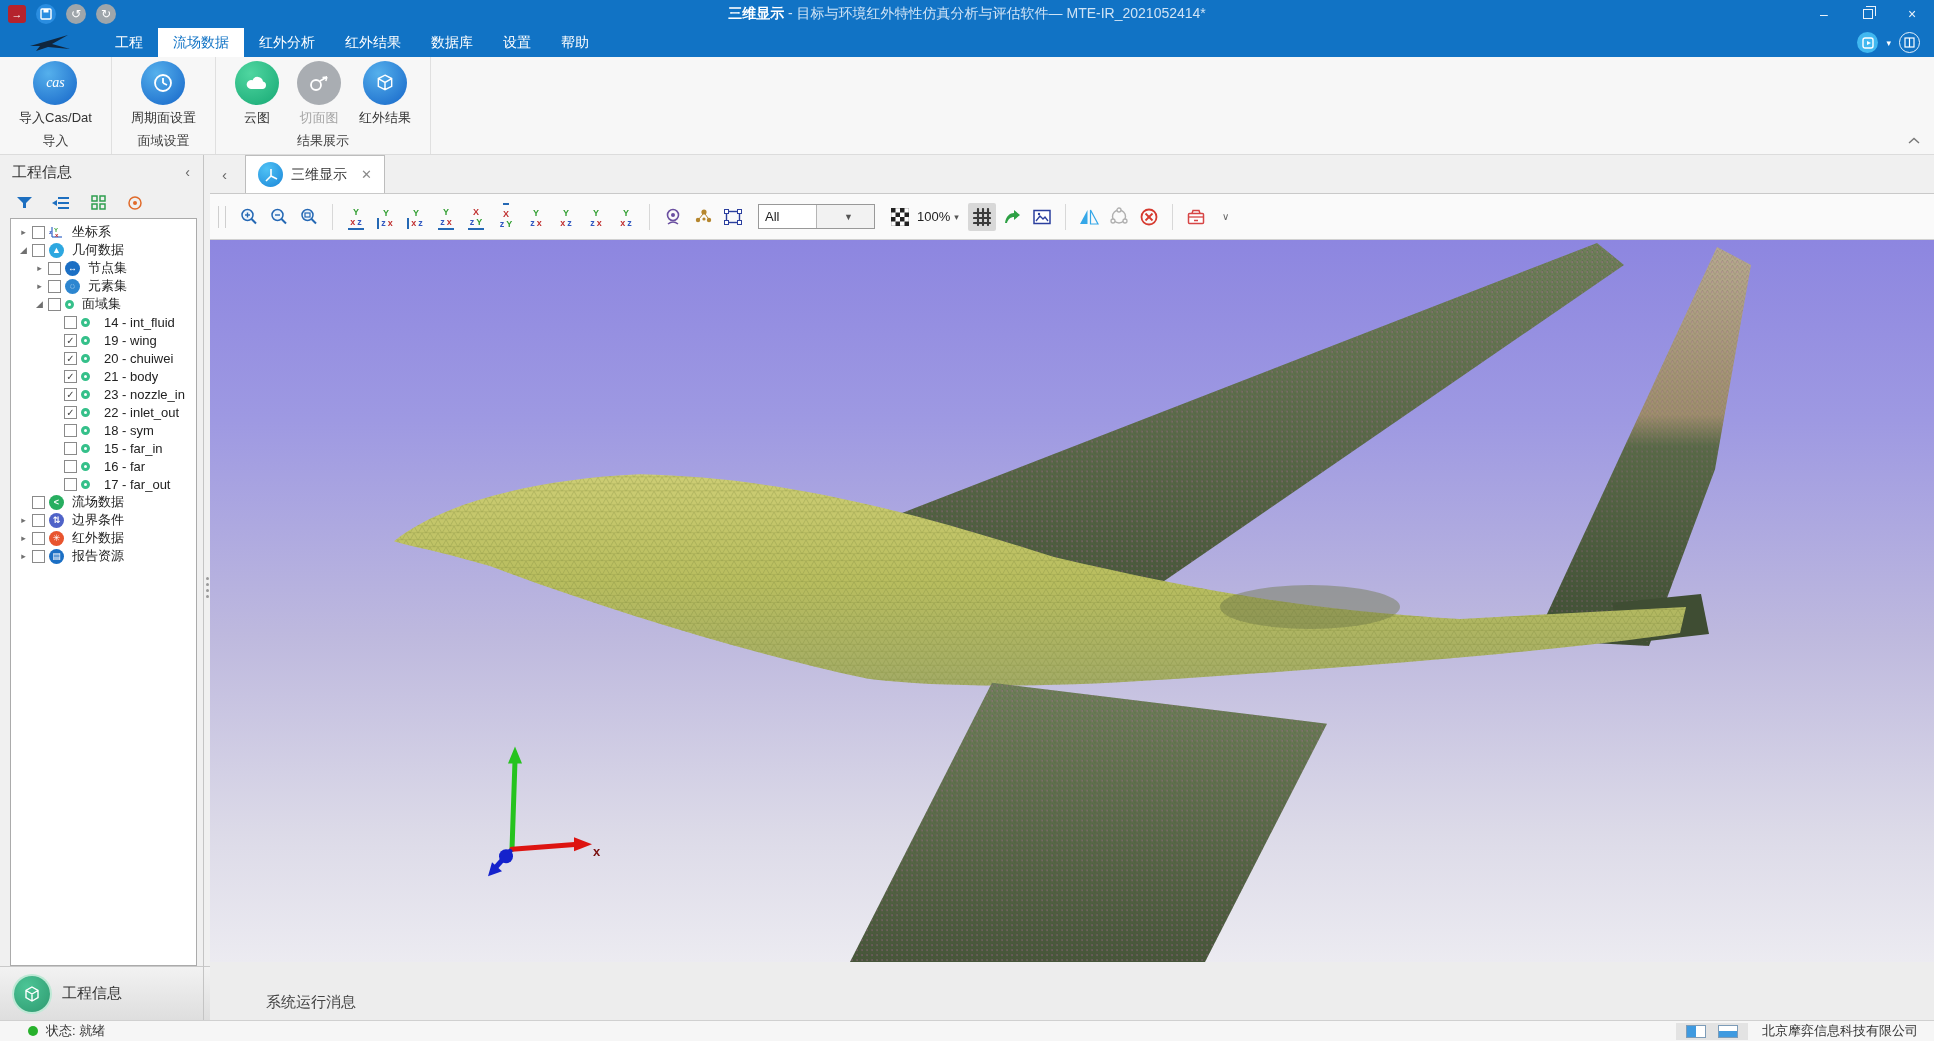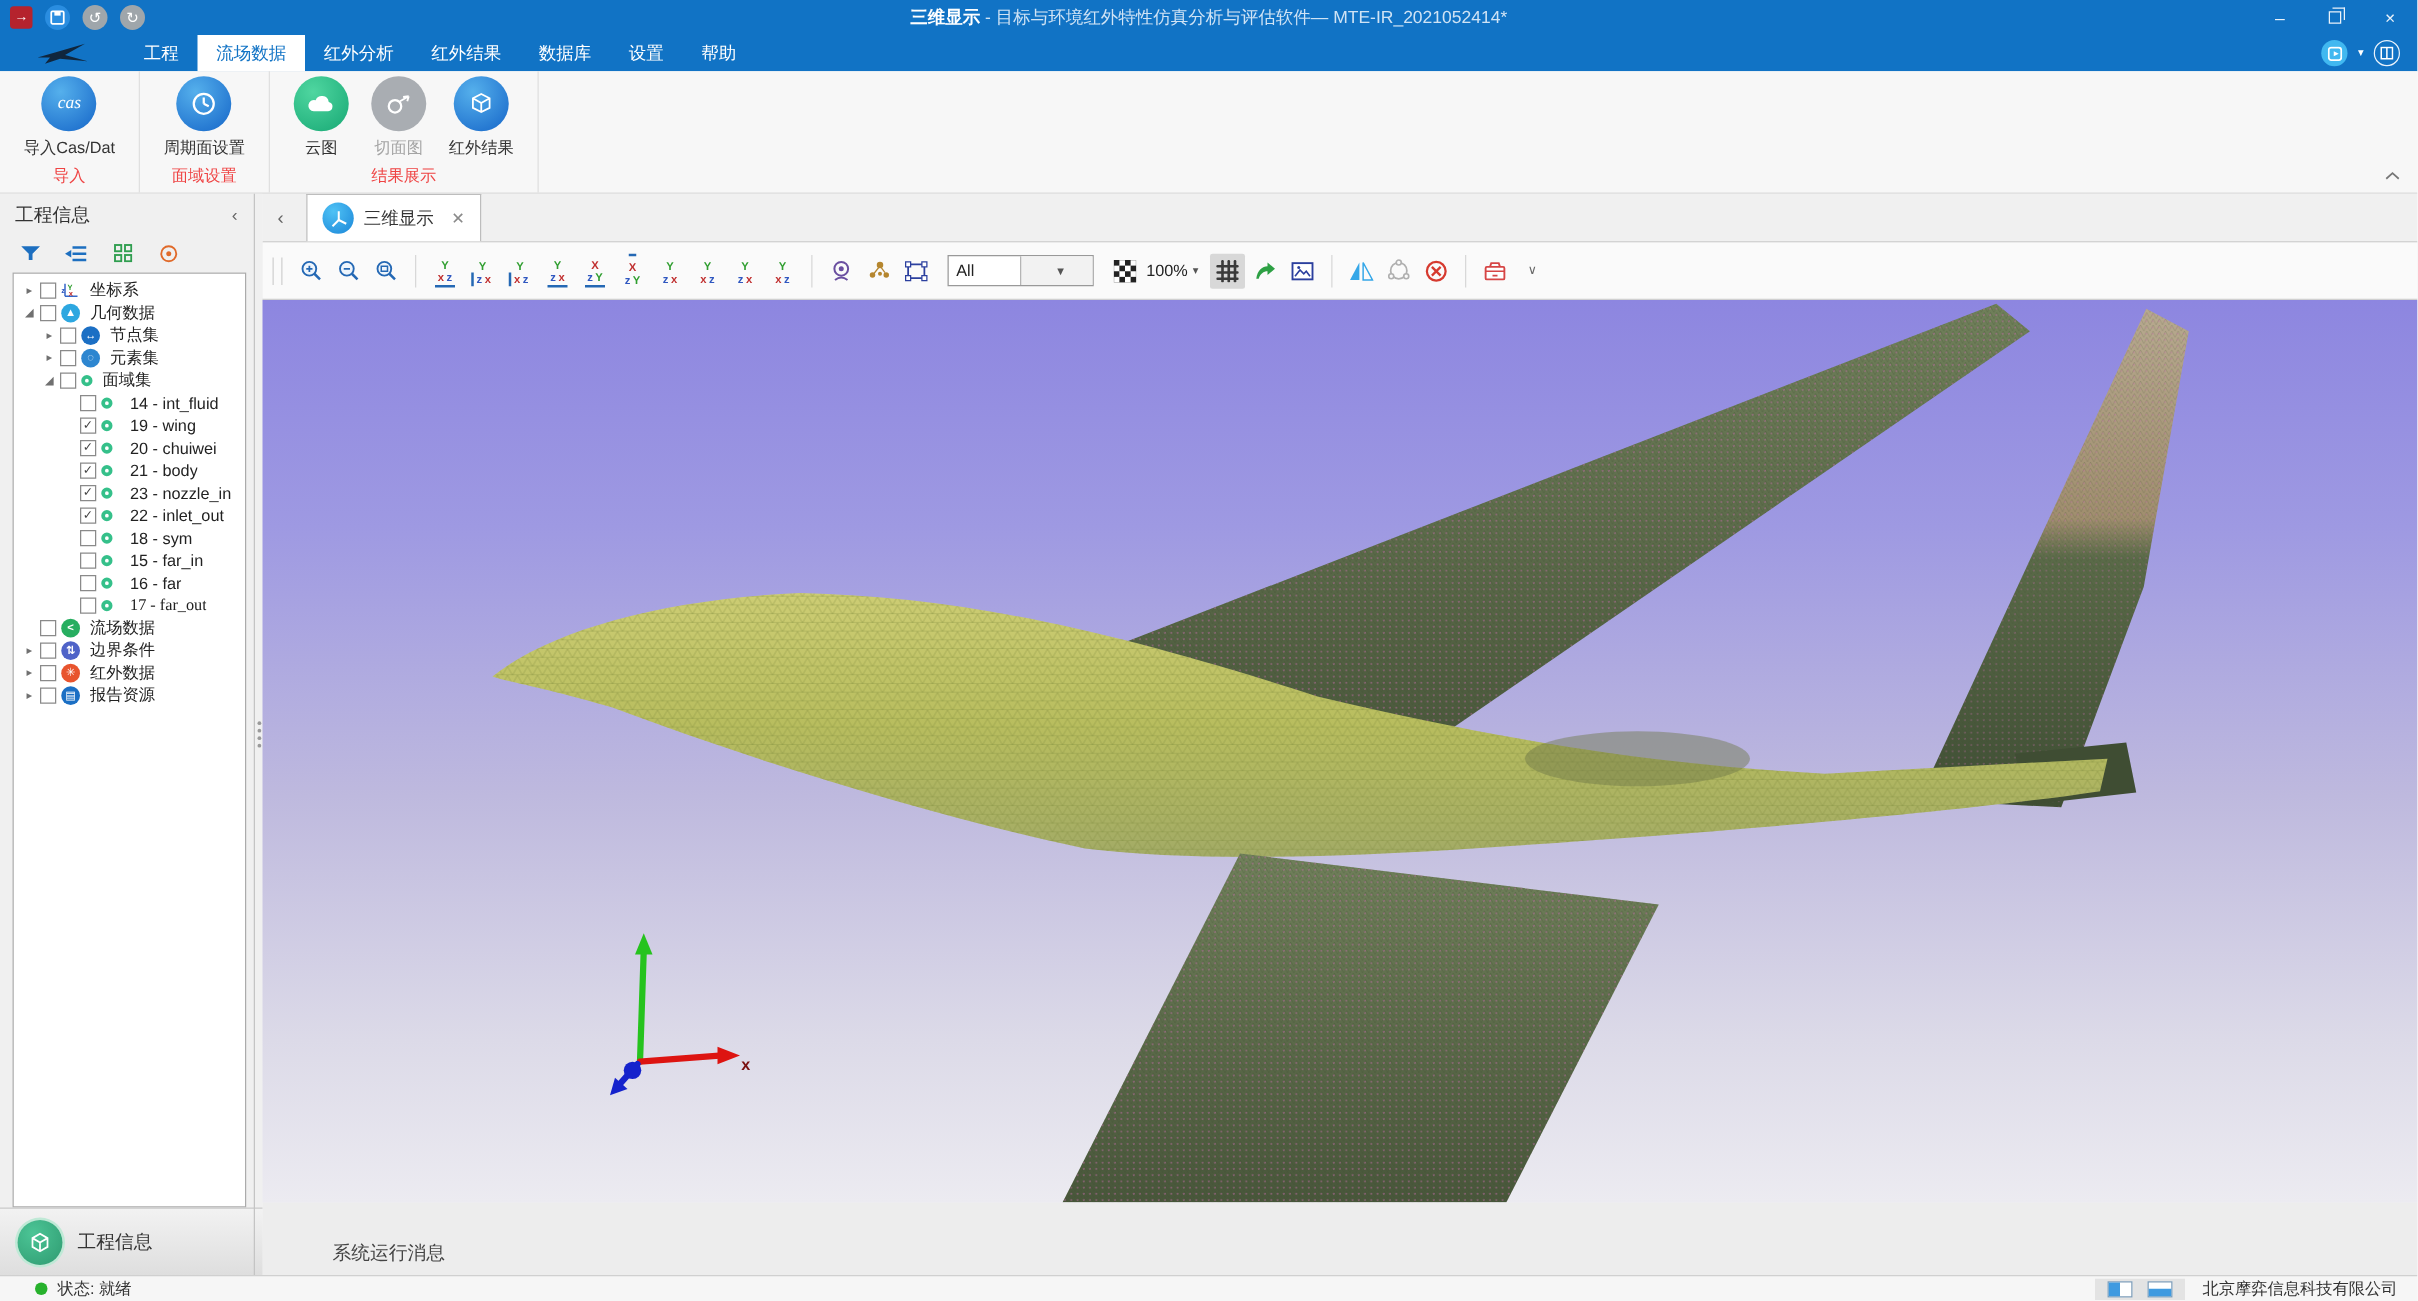--- a/index.html
+++ b/index.html
@@ -38,21 +38,21 @@
   .rgroup { display:flex; flex-direction:column; border-right:1px solid #e0e0e0; padding:0 12px; }
   .rg-row { height:72px; display:flex; align-items:flex-start; gap:4px; padding-top:4px; }
   .rbtn { display:flex; flex-direction:column; align-items:center; padding:0 7px; cursor:default; }
   .rico { width:44px; height:44px; border-radius:50%; display:flex; align-items:center; justify-content:center; }
   .rico.blue { background:radial-gradient(circle at 35% 28%, #55b0ec, #1565c8); }
   .rico.green { background:radial-gradient(circle at 35% 28%, #4fd6a0, #17a874); }
   .rico.gray { background:#a9adb2; }
   .rlabel { margin-top:4px; font-size:13px; color:#333; white-space:nowrap; }
   .rbtn.disabled .rlabel { color:#a5a5a5; }
   .cas-txt { color:#fff; font-style:italic; font-family:"Liberation Serif",serif; font-size:14px; }
-  .rg-label { height:26px; display:flex; align-items:center; justify-content:center; color:#ef4444; font-size:13px; }
+  .rg-label { height:26px; display:flex; align-items:center; justify-content:center; color:#404040; font-size:13px; }
   .ribbon-collapse { position:absolute; right:14px; bottom:6px; color:#777; }
 
   
   .main { flex:1 1 auto; display:flex; min-height:0; }
 
   
   .left-col { width:210px; background:#f0f0f0; display:flex; flex-direction:column; position:relative; flex:0 0 auto; }
   .lp-header { height:34px; display:flex; align-items:center; padding:0 12px; font-size:15px; color:#333; }
   .lp-collapse { margin-left:auto; color:#666; font-size:14px; cursor:default; margin-right:8px; }
   .lp-toolbar { height:27px; display:flex; align-items:center; gap:17px; padding-left:14px; }
@@ -362,21 +362,21 @@
             <div class="tcb"></div>
             <div class="tico ringo"></div>
             <div class="tlabel" style="margin-left: 14px;">15 - far_in</div>
           </div>
           <div class="trow" style="padding-left: 38px;">
             <div class="texp"></div>
             <div class="tcb"></div>
             <div class="tico ringo"></div>
             <div class="tlabel" style="margin-left: 14px;">16 - far</div>
           </div>
-          <div class="trow" style="padding-left: 38px; font-family: Liberation Serif, serif;">
+          <div class="trow" style="padding-left: 38px;">
             <div class="texp"></div>
             <div class="tcb"></div>
             <div class="tico ringo"></div>
             <div class="tlabel" style="margin-left: 14px;">17 - far_out</div>
           </div>
           <div class="trow" style="padding-left: 6px;">
             <div class="texp"></div>
             <div class="tcb"></div>
             <div class="tico" style="background: rgb(39, 174, 96);">&lt;</div>
             <div class="tlabel" style="margin-left: 8px;">流场数据</div>

